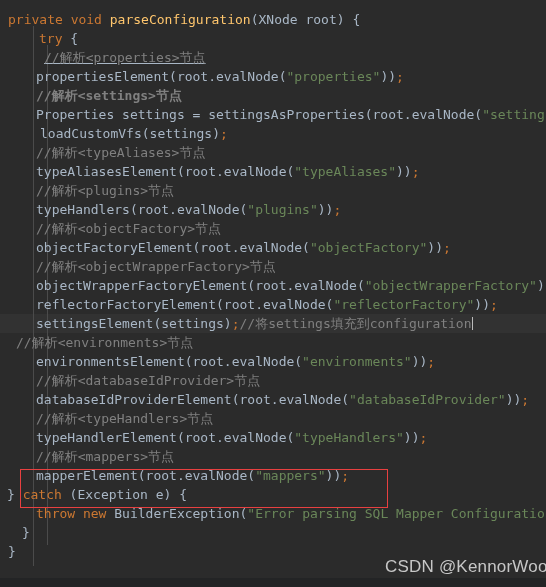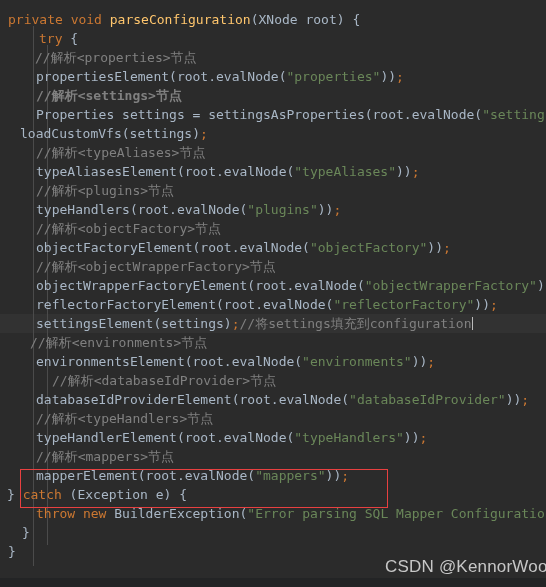--- a/index.html
+++ b/index.html
@@ -100,38 +100,38 @@
 </style>
 </head>
 <body>
 
 <div id="screen">
 
   <div id="editor">
     <div class="code-lines" id="code-lines">
         <div class="line"><span class="ln-text" style="padding-left: 8px;"><span class="kw">private</span><span class="txt"> </span><span class="kw">void</span><span class="txt"> </span><span class="fn">parseConfiguration</span><span class="txt">(XNode root) {</span></span></div>
         <div class="line"><span class="ln-text" style="padding-left: 22px; margin-left: 17px;"><span class="kw">try</span><span class="txt"> {</span></span></div>
-        <div class="line"><span class="ln-text" style="padding-left: 35px;"><span class="cmt">//解析&lt;properties&gt;节点</span></span></div>
+        <div class="line"><span class="ln-text" style="padding-left: 44px; text-decoration: underline;"><span class="cmt">//解析&lt;properties&gt;节点</span></span></div>
         <div class="line"><span class="ln-text" style="padding-left: 36px;"><span class="txt">propertiesElement(root.evalNode(</span><span class="str">"properties"</span><span class="txt">))</span><span class="semi">;</span></span></div>
         <div class="line"><span class="ln-text" style="padding-left: 36px; font-weight: bold;"><span class="cmt">//解析&lt;settings&gt;节点</span></span></div>
         <div class="line"><span class="ln-text" style="padding-left: 36px;"><span class="txt">Properties settings = settingsAsProperties(root.evalNode(</span><span class="str">"settings"</span><span class="txt">))</span><span class="semi">;</span></span></div>
-        <div class="line"><span class="ln-text" style="padding-left: 20px;"><span class="txt">loadCustomVfs(settings)</span><span class="semi">;</span></span></div>
+        <div class="line"><span class="ln-text" style="padding-left: 40px;"><span class="txt">loadCustomVfs(settings)</span><span class="semi">;</span></span></div>
         <div class="line"><span class="ln-text" style="padding-left: 36px;"><span class="cmt">//解析&lt;typeAliases&gt;节点</span></span></div>
         <div class="line"><span class="ln-text" style="padding-left: 36px;"><span class="txt">typeAliasesElement(root.evalNode(</span><span class="str">"typeAliases"</span><span class="txt">))</span><span class="semi">;</span></span></div>
         <div class="line"><span class="ln-text" style="padding-left: 36px;"><span class="cmt">//解析&lt;plugins&gt;节点</span></span></div>
         <div class="line"><span class="ln-text" style="padding-left: 36px;"><span class="txt">typeHandlers(root.evalNode(</span><span class="str">"plugins"</span><span class="txt">))</span><span class="semi">;</span></span></div>
         <div class="line"><span class="ln-text" style="padding-left: 36px;"><span class="cmt">//解析&lt;objectFactory&gt;节点</span></span></div>
         <div class="line"><span class="ln-text" style="padding-left: 36px;"><span class="txt">objectFactoryElement(root.evalNode(</span><span class="str">"objectFactory"</span><span class="txt">))</span><span class="semi">;</span></span></div>
         <div class="line"><span class="ln-text" style="padding-left: 36px;"><span class="cmt">//解析&lt;objectWrapperFactory&gt;节点</span></span></div>
         <div class="line"><span class="ln-text" style="padding-left: 36px;"><span class="txt">objectWrapperFactoryElement(root.evalNode(</span><span class="str">"objectWrapperFactory"</span><span class="txt">))</span><span class="semi">;</span></span></div>
         <div class="line"><span class="ln-text" style="padding-left: 36px;"><span class="txt">reflectorFactoryElement(root.evalNode(</span><span class="str">"reflectorFactory"</span><span class="txt">))</span><span class="semi">;</span></span></div>
         <div class="line current"><span class="ln-text" style="padding-left: 36px;"><span class="txt">settingsElement(settings)</span><span class="semi">;</span><span class="cmt">//将settings填充到configuration</span><span class="caret"></span></span></div>
-        <div class="line"><span class="ln-text" style="padding-left: 16px; margin-left: 14px;"><span class="cmt">//解析&lt;environments&gt;节点</span></span></div>
+        <div class="line"><span class="ln-text" style="padding-left: 16px;"><span class="cmt">//解析&lt;environments&gt;节点</span></span></div>
         <div class="line"><span class="ln-text" style="padding-left: 36px;"><span class="txt">environmentsElement(root.evalNode(</span><span class="str">"environments"</span><span class="txt">))</span><span class="semi">;</span></span></div>
-        <div class="line"><span class="ln-text" style="padding-left: 20px; margin-left: 32px;"><span class="cmt">//解析&lt;databaseIdProvider&gt;节点</span></span></div>
+        <div class="line"><span class="ln-text" style="padding-left: 36px;"><span class="cmt">//解析&lt;databaseIdProvider&gt;节点</span></span></div>
         <div class="line"><span class="ln-text" style="padding-left: 36px;"><span class="txt">databaseIdProviderElement(root.evalNode(</span><span class="str">"databaseIdProvider"</span><span class="txt">))</span><span class="semi">;</span></span></div>
         <div class="line"><span class="ln-text" style="padding-left: 36px;"><span class="cmt">//解析&lt;typeHandlers&gt;节点</span></span></div>
         <div class="line"><span class="ln-text" style="padding-left: 36px;"><span class="txt">typeHandlerElement(root.evalNode(</span><span class="str">"typeHandlers"</span><span class="txt">))</span><span class="semi">;</span></span></div>
         <div class="line"><span class="ln-text" style="padding-left: 36px;"><span class="cmt">//解析&lt;mappers&gt;节点</span></span></div>
         <div class="line"><span class="ln-text" style="padding-left: 36px;"><span class="txt">mapperElement(root.evalNode(</span><span class="str">"mappers"</span><span class="txt">))</span><span class="semi">;</span></span></div>
         <div class="line"><span class="ln-text" style="padding-left: 7px;"><span class="txt">} </span><span class="kw">catch</span><span class="txt"> (Exception e) {</span></span></div>
         <div class="line"><span class="ln-text" style="padding-left: 36px;"><span class="kw">throw</span><span class="txt"> </span><span class="kw">new</span><span class="txt"> BuilderException(</span><span class="str">"Error parsing SQL Mapper Configuration. Cause: "</span></span></div>
         <div class="line"><span class="ln-text" style="padding-left: 22px;"><span class="txt">}</span></span></div>
         <div class="line"><span class="ln-text" style="padding-left: 8px;"><span class="txt">}</span></span></div>
       </div>

